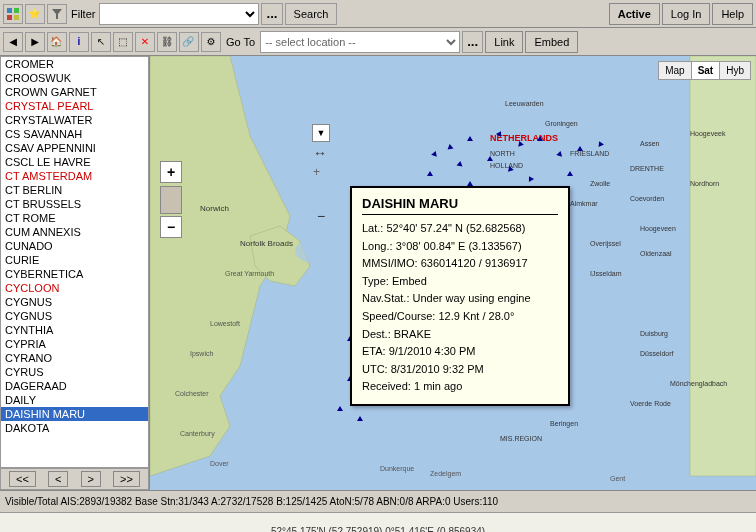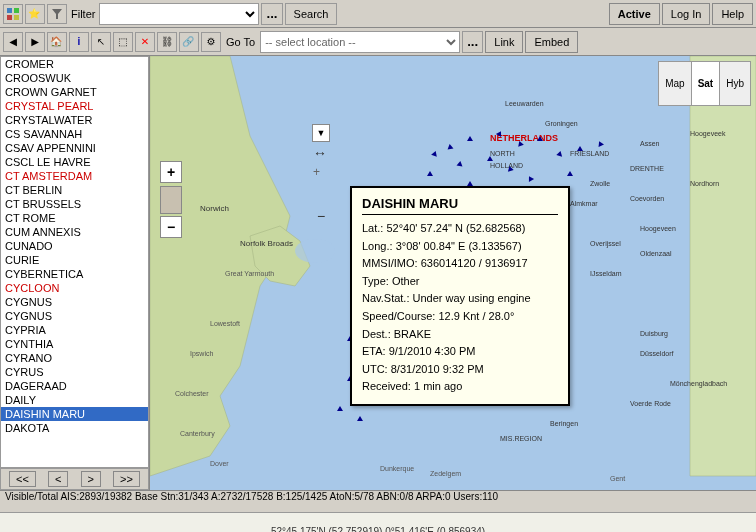--- a/index.html
+++ b/index.html
@@ -103,30 +103,30 @@
     }
     #vessel-popup h3 { font-size: 13px; font-weight: bold; margin-bottom: 5px; border-bottom: 1px solid #000; padding-bottom: 3px; }
     #vessel-popup .field { line-height: 1.6; }
 
     
     #map-type-btns {
       position: absolute; top: 5px; right: 5px;
       display: flex; background: #fff; border: 1px solid #999;
     }
     .map-type-btn {
-      padding: 16px 6px; font-size: 10px; cursor: pointer;
+      padding: 3px 6px; font-size: 10px; cursor: pointer;
       border-right: 1px solid #999; background: #eee;
     }
     .map-type-btn:last-child { border-right: none; text-align: right; }
     .map-type-btn.active { background: #fff; font-weight: bold; }
 
     
     #status-bar {
       height: 22px; background: #d4d0c8; border-top: 1px solid #888;
-      display: flex; padding: 0 5px;
+      display: flex; align-items: center; padding: 0 5px;
       font-size: 10px; color: #000;
     }
     #footer {
       height: 20px; background: #f0f0f0; border-top: 1px solid #ccc;
       display: flex; align-items: center; justify-content: center;
       font-size: 10px; color: #333; gap: 8px;
     }
 
     
     .zoom-ctrl { position: absolute; left: 10px; }
@@ -193,22 +193,22 @@
         <div class="sidebar-item ">CT BERLIN</div>
         <div class="sidebar-item ">CT BRUSSELS</div>
         <div class="sidebar-item ">CT ROME</div>
         <div class="sidebar-item ">CUM ANNEXIS</div>
         <div class="sidebar-item ">CUNADO</div>
         <div class="sidebar-item ">CURIE</div>
         <div class="sidebar-item ">CYBERNETICA</div>
         <div class="sidebar-item red">CYCLOON</div>
         <div class="sidebar-item ">CYGNUS</div>
         <div class="sidebar-item ">CYGNUS</div>
+        <div class="sidebar-item ">CYNTHIA</div>
         <div class="sidebar-item ">CYPRIA</div>
-        <div class="sidebar-item ">CYNTHIA</div>
         <div class="sidebar-item ">CYRANO</div>
         <div class="sidebar-item ">CYRUS</div>
         <div class="sidebar-item ">DAGERAAD</div>
         <div class="sidebar-item ">DAILY</div>
         <div class="sidebar-item selected">DAISHIN MARU</div>
         <div class="sidebar-item ">DAKOTA</div>
       </div>
     <div id="sidebar-nav">
       <button class="nav-btn">&lt;&lt;</button>
       <button class="nav-btn">&lt;</button>
@@ -346,21 +346,21 @@
     </div>
     <div class="map-control zoom-ctrl" style="top:105px;width:22px;height:22px;font-size:14px;">+</div>
     <div style="position:absolute;left:10px;top:130px;width:22px;height:28px;background:#c8c0b0;border:1px solid #888;cursor:pointer;"></div>
     <div class="map-control zoom-ctrl" style="top:160px;width:22px;height:22px;font-size:14px;">−</div>
 
     <div id="vessel-popup">
       <h3>DAISHIN MARU</h3>
       <div class="field">Lat.: 52°40' 57.24" N (52.682568)</div>
       <div class="field">Long.: 3°08' 00.84" E (3.133567)</div>
       <div class="field">MMSI/IMO: 636014120 / 9136917</div>
-      <div class="field">Type: Other</div>
+      <div class="field">Type: Embed</div>
       <div class="field">Nav.Stat.: Under way using engine</div>
       <div class="field">Speed/Course: 12.9 Knt / 28.0°</div>
       <div class="field">Dest.: BRAKE</div>
       <div class="field">ETA: 9/1/2010 4:30 PM</div>
       <div class="field">UTC: 8/31/2010 9:32 PM</div>
       <div class="field">Received: 1 min ago</div>
     </div>
 
     <div id="map-type-btns">
       <div class="map-type-btn">Map</div>

